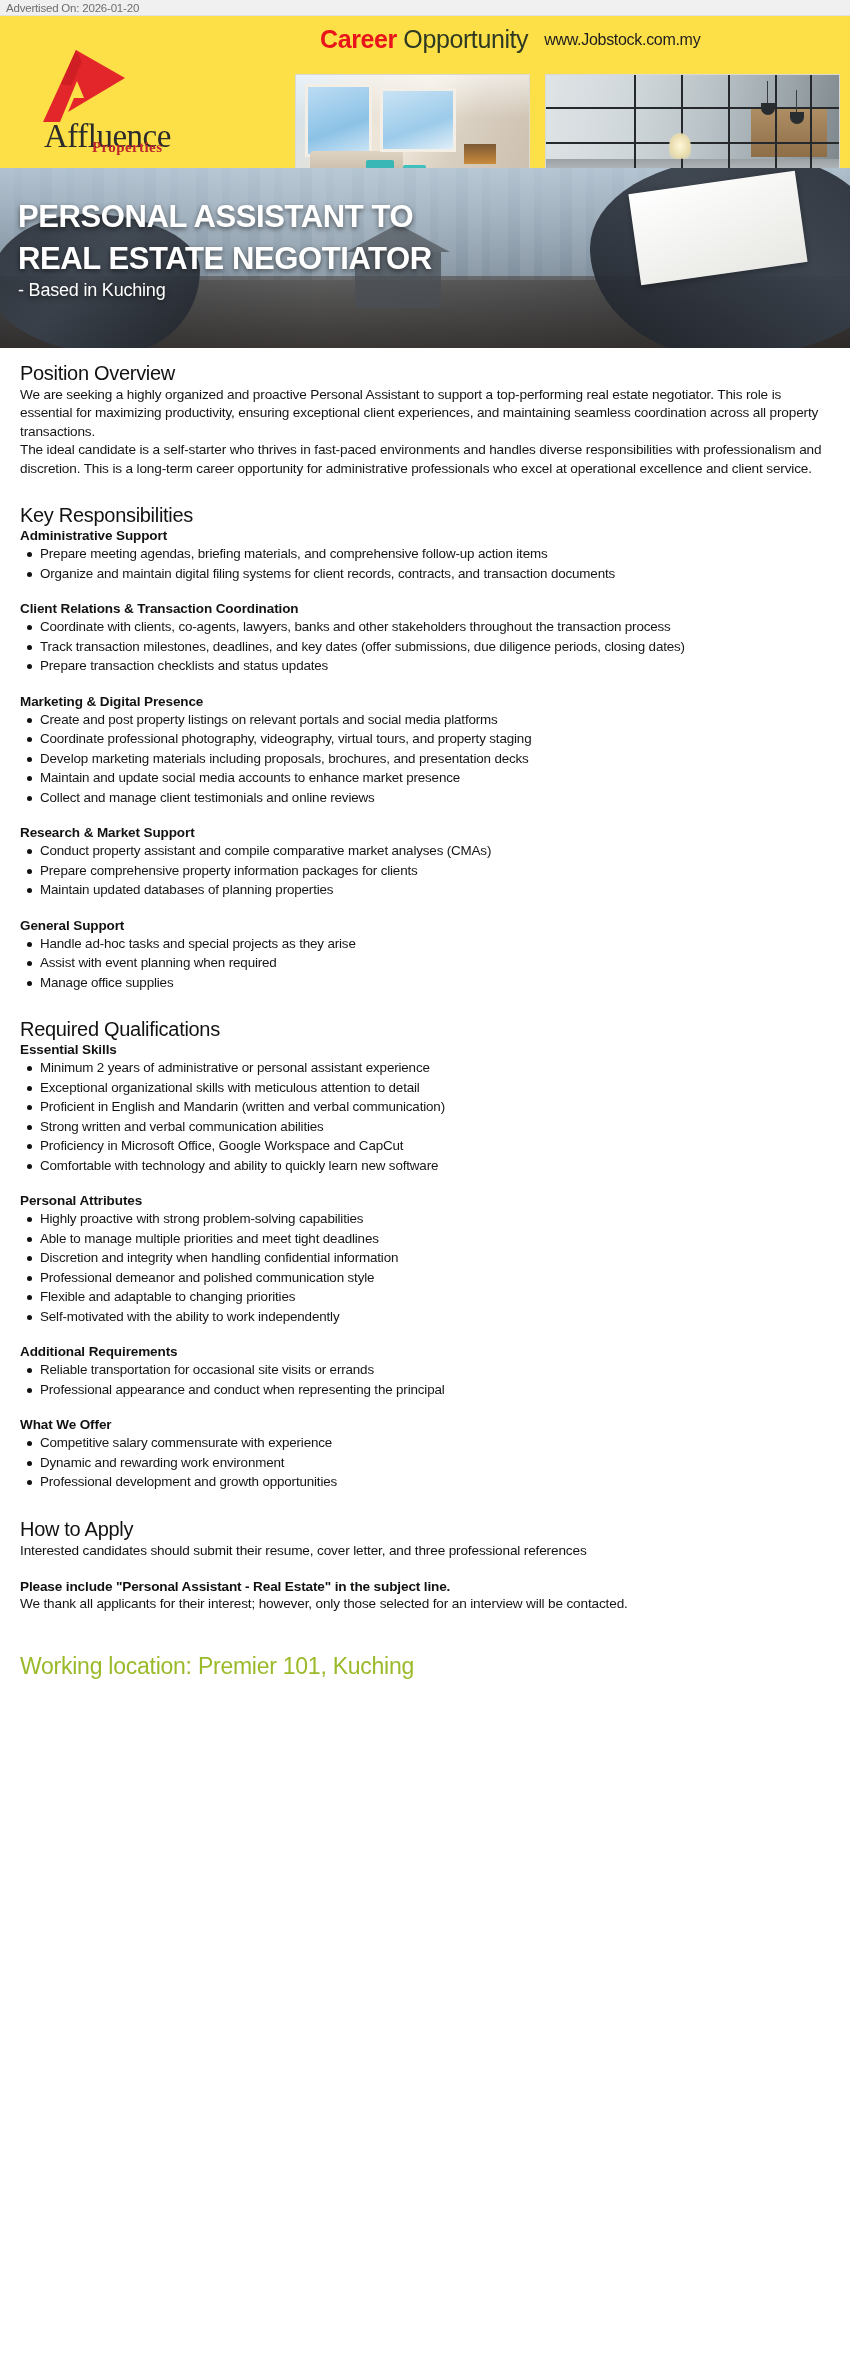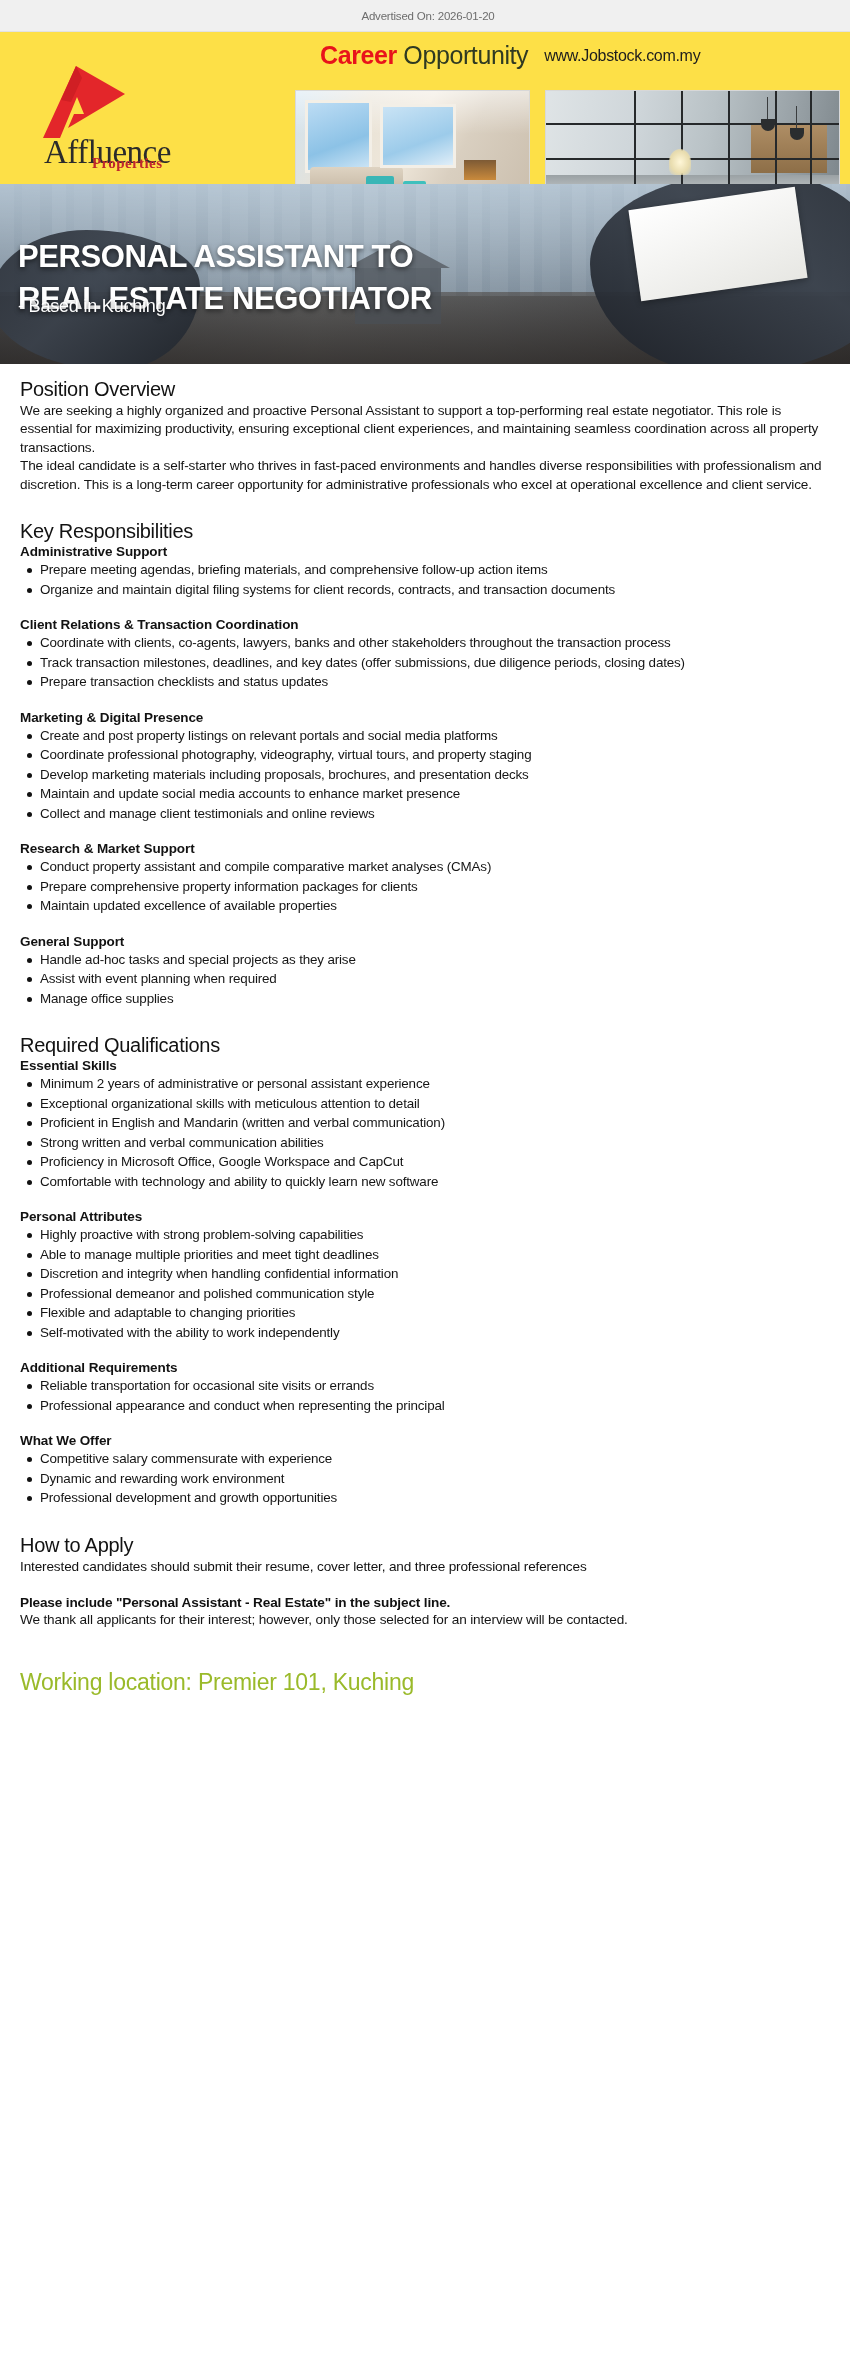--- a/index.html
+++ b/index.html
@@ -14,27 +14,26 @@
     font-family: "Liberation Sans", "DejaVu Sans", sans-serif;
     color: #111111;
     width: 850px;
     height: 2373px;
     position: relative;
     overflow: hidden;
   }
 
   
   .adv-bar {
-    height: 32px;
+    height: 16px;
     background: #f0f0f0;
     border-bottom: 1px solid #e2e2e2;
     display: flex;
     align-items: center;
     padding-left: 6px;
-    justify-content: center;
   }
   .adv-bar-text {
     font-size: 11.5px;
     color: #6d6d6d;
     letter-spacing: -0.2px;
     font-family: "Liberation Sans", sans-serif;
   }
 
   
   .masthead {
@@ -241,21 +240,20 @@
     position: absolute;
     left: 18px;
     top: 28px;
     color: #ffffff;
     font-size: 31px;
     font-weight: bold;
     line-height: 1.36;
     letter-spacing: -0.4px;
     text-shadow: 0 2px 5px rgba(0,0,0,0.55);
     max-width: 560px;
-    margin-top: 24px;
   }
   .hero-sub {
     position: absolute;
     left: 18px;
     top: 112px;
     color: #ffffff;
     font-size: 18px;
     font-weight: normal;
     letter-spacing: -0.2px;
     text-shadow: 0 2px 5px rgba(0,0,0,0.6);
@@ -452,21 +450,21 @@
     <li>Coordinate professional photography, videography, virtual tours, and property staging</li>
     <li>Develop marketing materials including proposals, brochures, and presentation decks</li>
     <li>Maintain and update social media accounts to enhance market presence</li>
     <li>Collect and manage client testimonials and online reviews</li>
   </ul>
 
   <h3 class="sub-title gap">Research &amp; Market Support</h3>
   <ul class="bullets">
     <li>Conduct property assistant and compile comparative market analyses (CMAs)</li>
     <li>Prepare comprehensive property information packages for clients</li>
-    <li>Maintain updated excellence of available properties</li>
+    <li>Maintain updated databases of planning properties</li>
   </ul>
 
   <h3 class="sub-title gap">General Support</h3>
   <ul class="bullets">
     <li>Handle ad-hoc tasks and special projects as they arise</li>
     <li>Assist with event planning when required</li>
     <li>Manage office supplies</li>
   </ul>
 
   <h2 class="sec-title space-above">Required Qualifications</h2>

